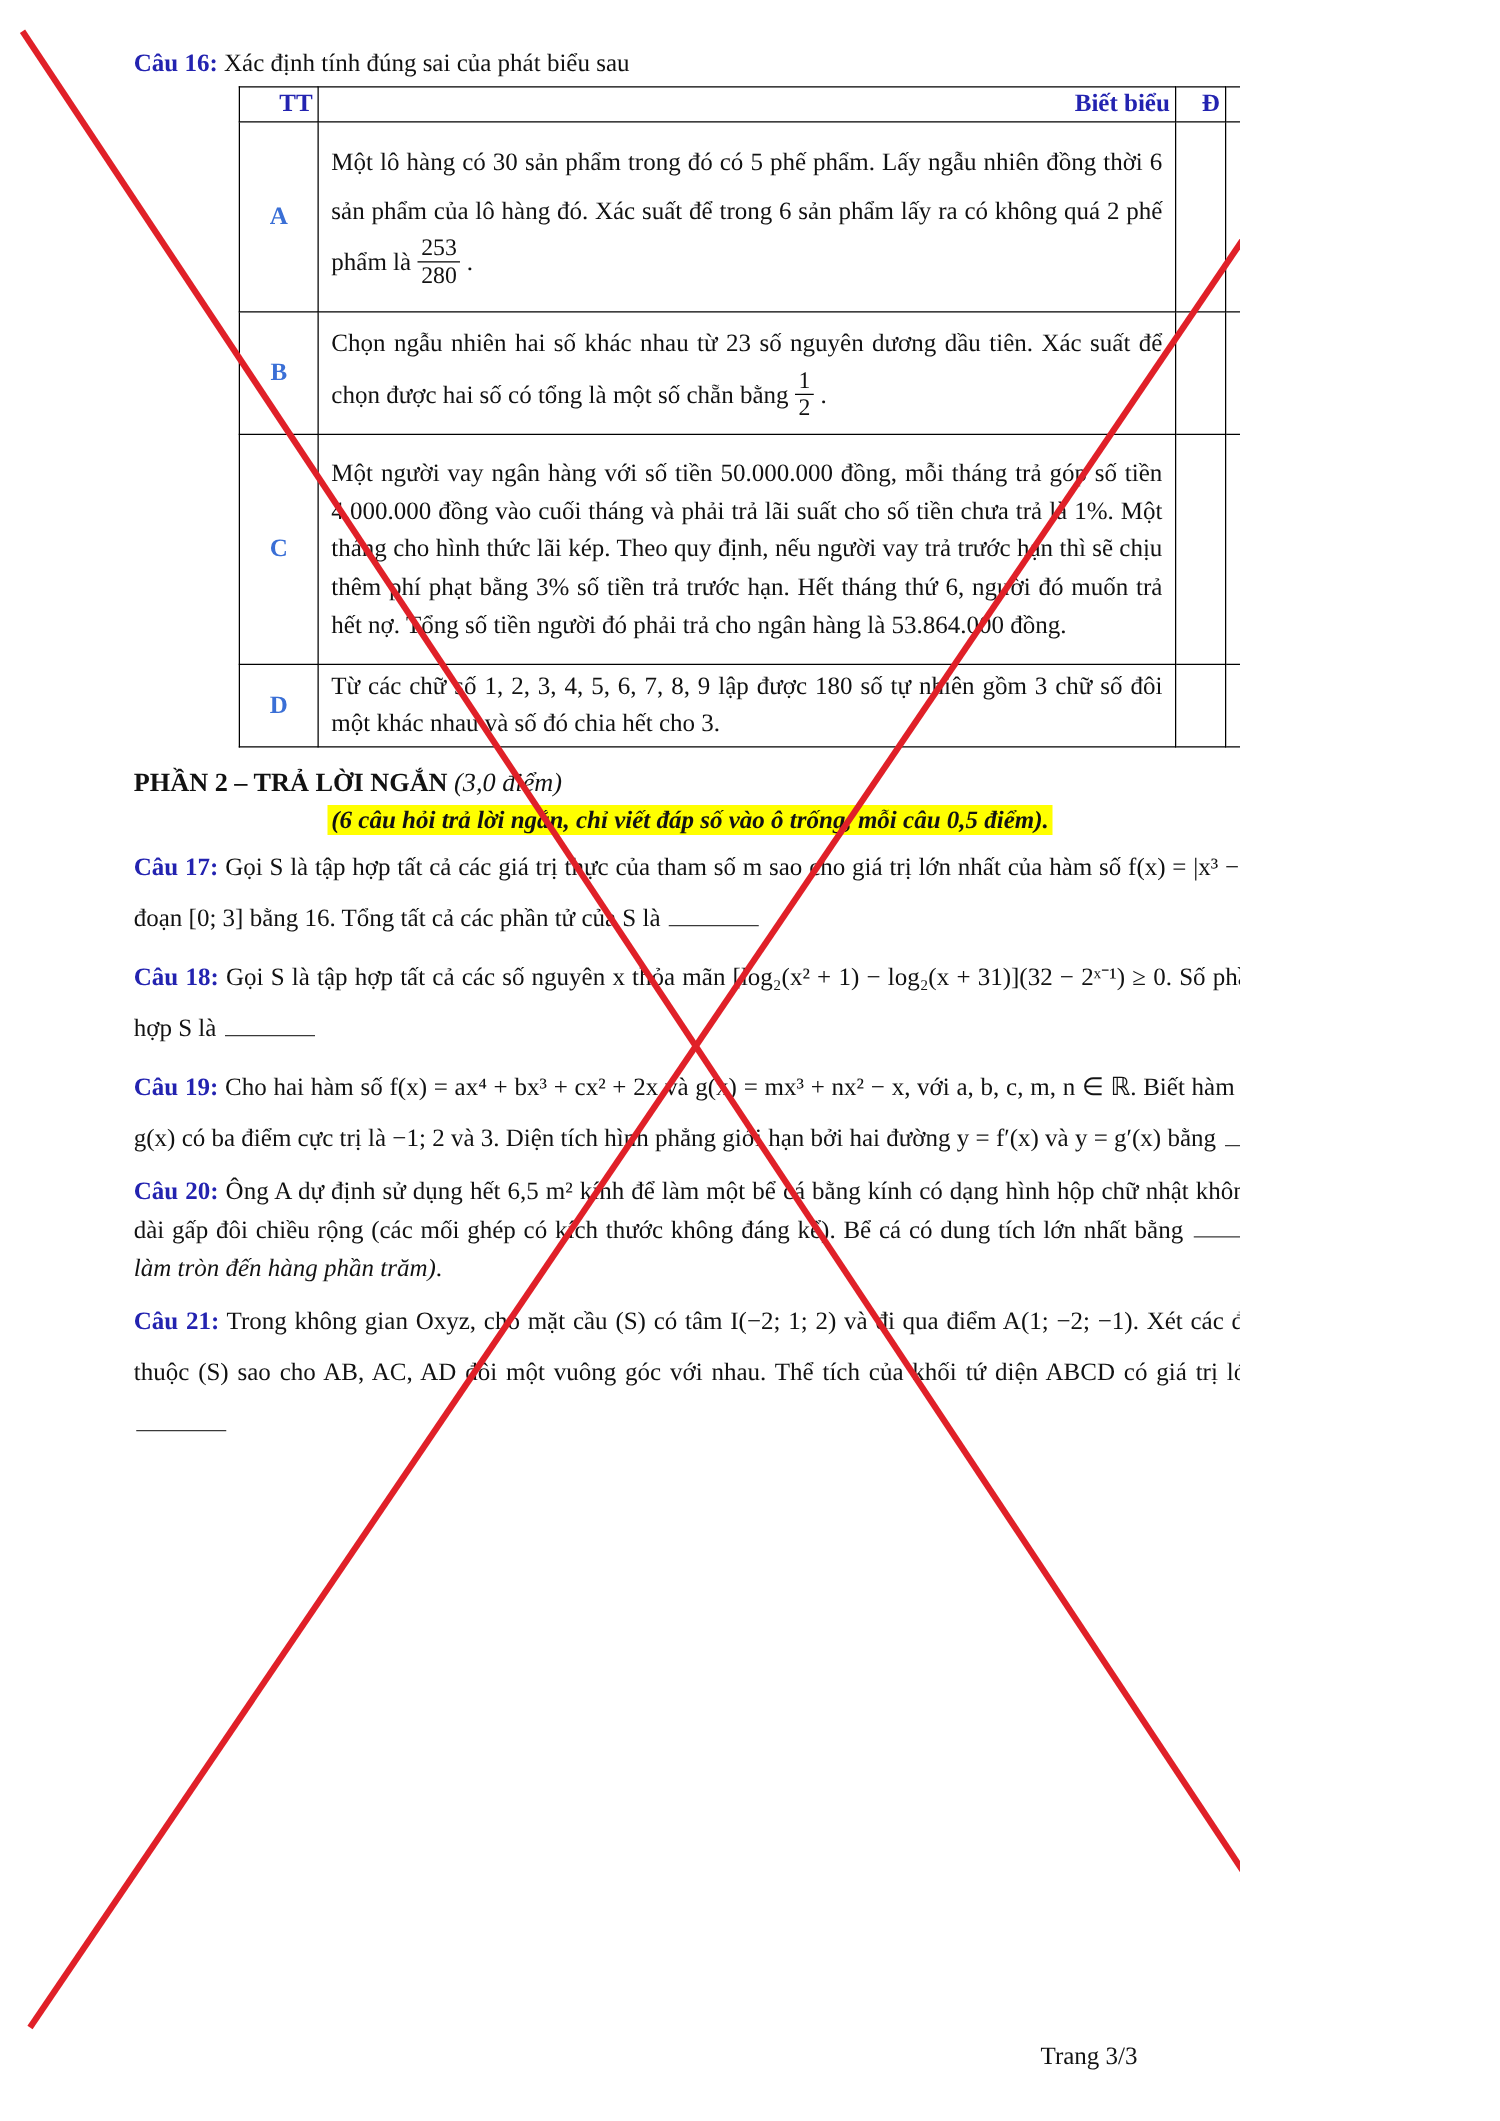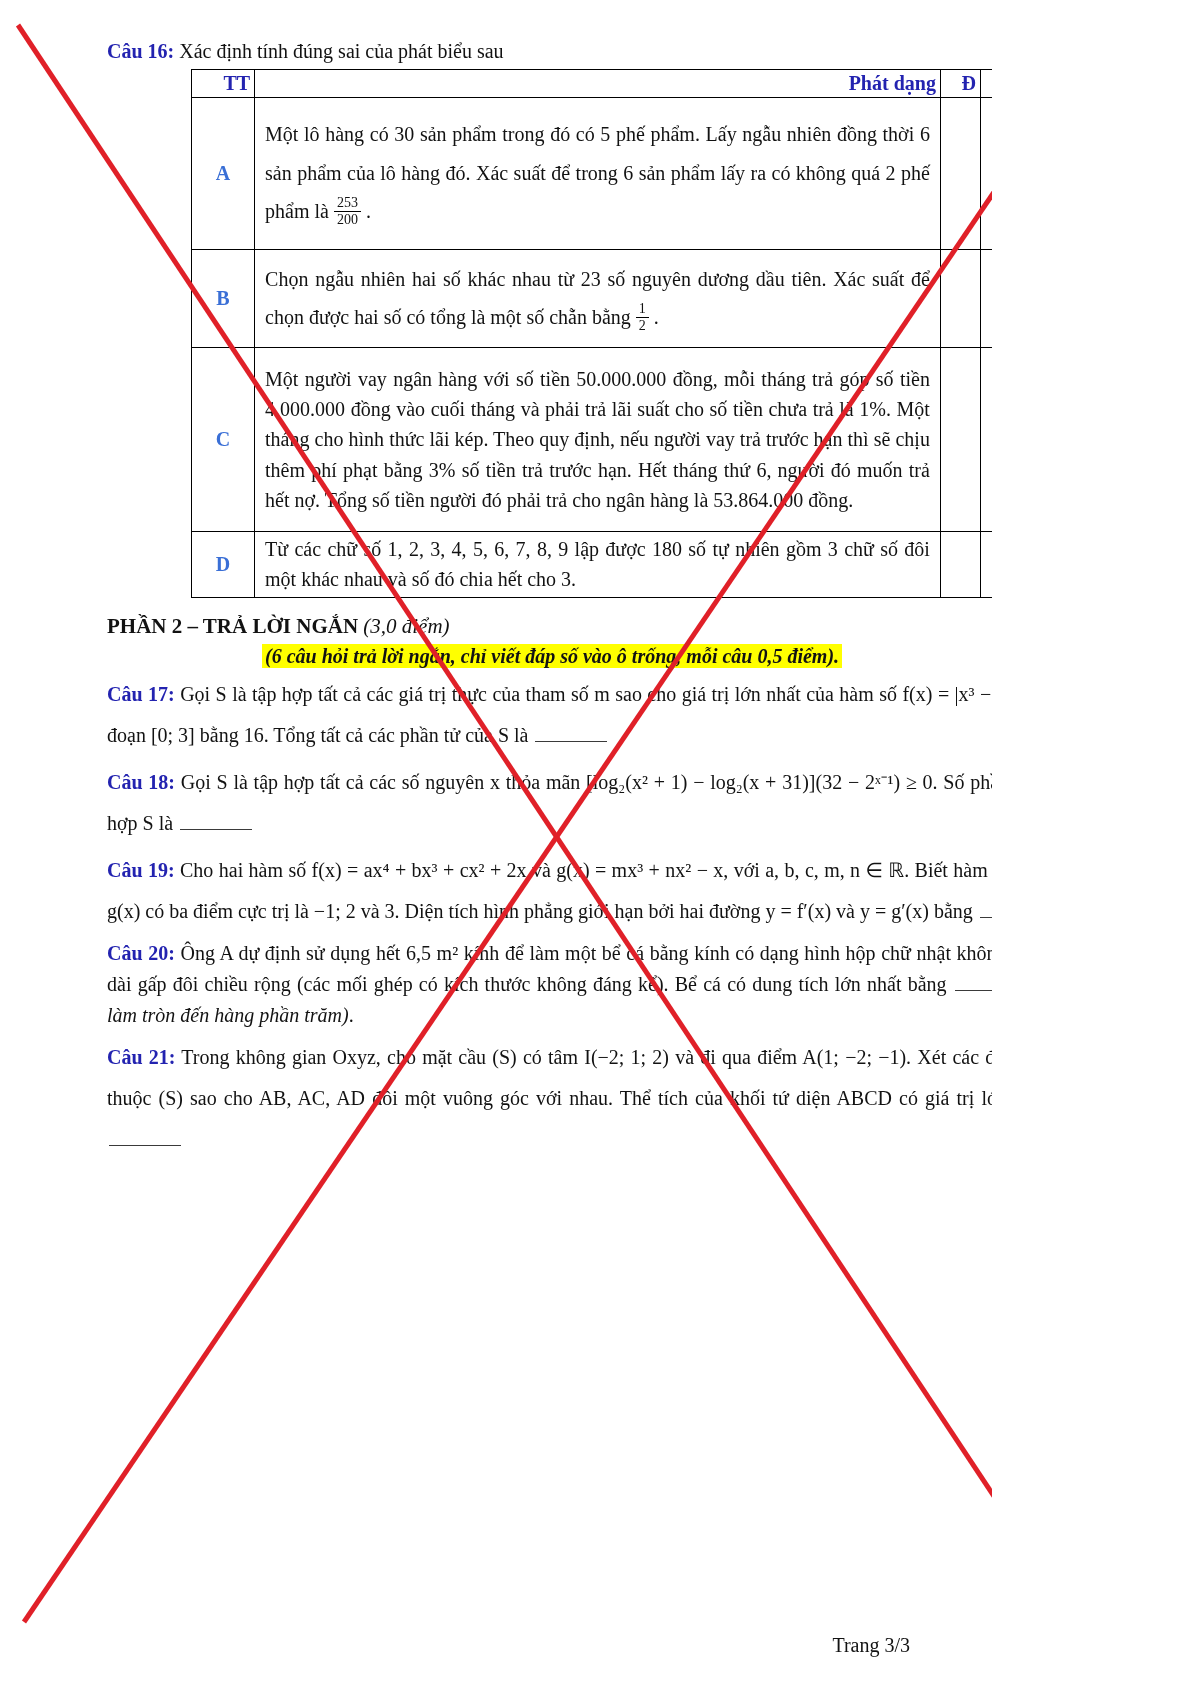--- a/index.html
+++ b/index.html
@@ -42,21 +42,21 @@
   }
   td.stmt{text-align:justify;}
   tr.row-a td.stmt, tr.row-b td.stmt{line-height:1.92;}
   tr.row-c td.stmt, tr.row-d td.stmt{line-height:1.52;}
   tr.row-a{height:152px;}
   tr.row-b{height:98px;}
   tr.row-c{height:184px;}
   tr.row-d{height:62px;}
   .frac{
     display:inline-block;vertical-align:middle;text-align:left;
-    line-height:1.12;margin:0 5px 4px 5px;font-size:14px;
+    line-height:1.12;margin:0 5px 4px 5px;font-size:19px;
   }
   .frac .num{display:block;padding:0 3px;border-bottom:1.4px solid #000;}
   .frac .den{display:block;padding:0 3px;}
 
   
   .part3-heading{margin:16px 0 6px 0;font-size:21px;}
   .part3-heading .bold{font-weight:bold;}
   .part3-heading .pts{font-style:italic;font-weight:normal;}
   .note-line{margin:0 0 4px 155px;font-size:20px;}
   .note-hl{
@@ -104,28 +104,28 @@
     <table class="q16">
       <colgroup>
         <col class="col-tt">
           <col class="col-st">
           <col class="col-d">
           <col class="col-s">
       </colgroup>
       <tbody>
           <tr>
         <th class="navy">TT</th>
-        <th class="navy">Phát dạng</th>
+        <th class="navy">Biết biểu</th>
         <th class="navy">Đ</th>
         <th class="navy">S</th>
       </tr>
       <tr class="row-a">
         <td class="row-label">A</td>
         <td class="stmt">
-          <span>Một lô hàng có 30 sản phẩm trong đó có 5 phế phẩm. Lấy ngẫu nhiên đồng thời 6 sản phẩm của lô hàng đó. Xác suất để trong 6 sản phẩm lấy ra có không quá 2 phế phẩm là</span><span class="frac"><span class="num">253</span><span class="den">200</span></span><span>.</span>
+          <span>Một lô hàng có 30 sản phẩm trong đó có 5 phế phẩm. Lấy ngẫu nhiên đồng thời 6 sản phẩm của lô hàng đó. Xác suất để trong 6 sản phẩm lấy ra có không quá 2 phế phẩm là</span><span class="frac"><span class="num">253</span><span class="den">280</span></span><span>.</span>
         </td>
         <td></td>
         <td></td>
       </tr>
       <tr class="row-b">
         <td class="row-label">B</td>
         <td class="stmt">
           <span>Chọn ngẫu nhiên hai số khác nhau từ 23 số nguyên dương dầu tiên. Xác suất để chọn được hai số có tổng là một số chẵn bằng</span><span class="frac"><span class="num">1</span><span class="den">2</span></span><span>.</span>
         </td>
         <td></td>

